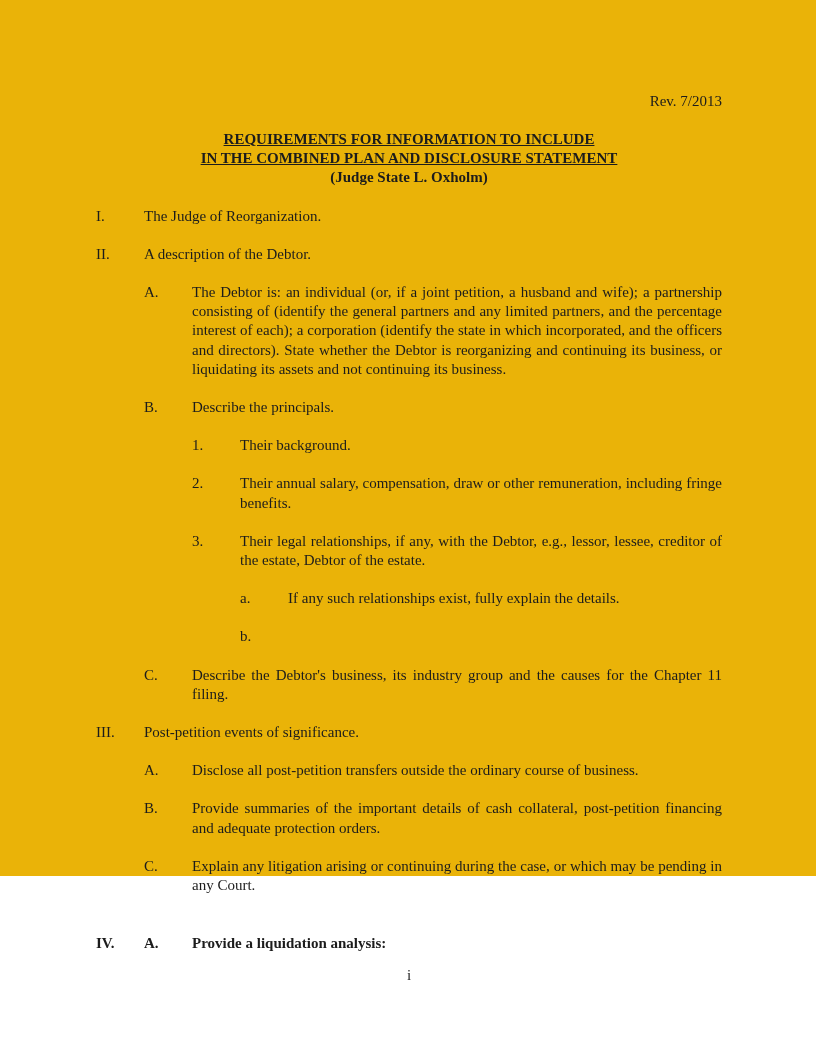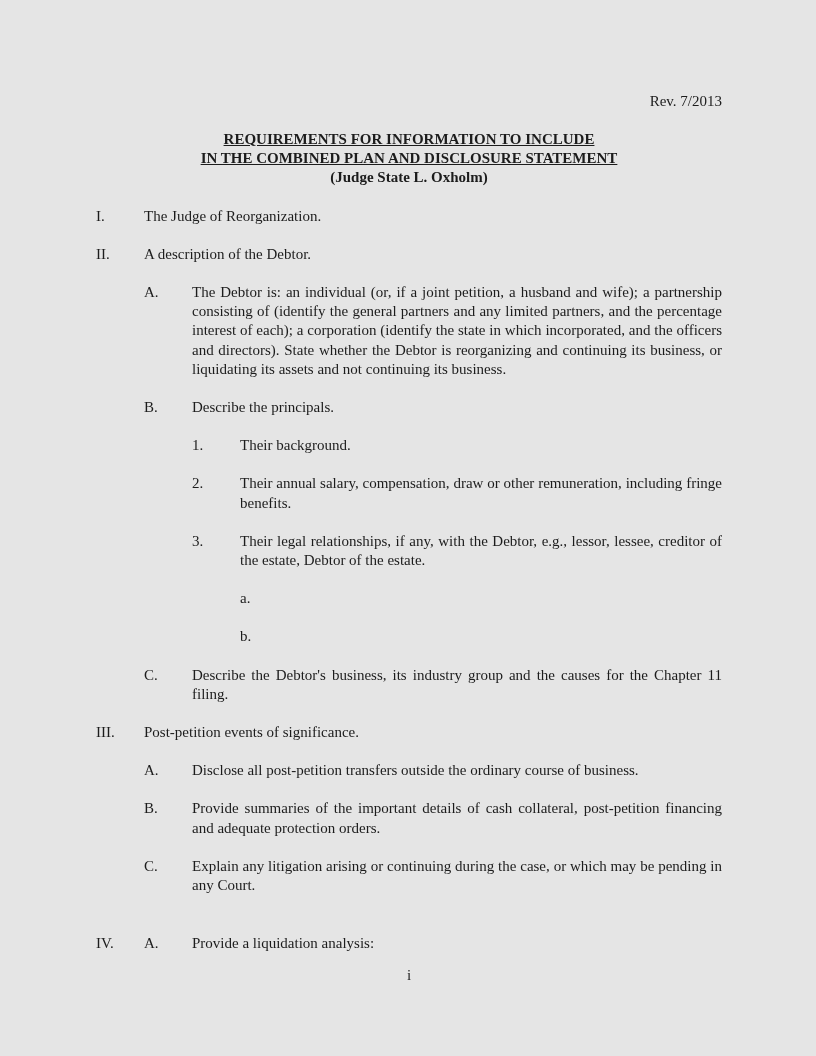--- a/index.html
+++ b/index.html
@@ -11,23 +11,23 @@
     width: 816px;
     height: 1056px;
     font-family: "Liberation Serif", "DejaVu Serif", serif;
     font-size: 15px;
     color: #1c1c1c;
     overflow: hidden;
   }
   .sheet {
     box-sizing: border-box;
     width: 816px;
-    height: 1056px;
+    height: 876px;
     padding: 92px 94px 0 96px;
-    background: #e5e5e5;
+    background: #eab308;
   }
   .rev-line {
     text-align: right;
     line-height: 19px;
   }
   .title-block {
     margin-top: 19px;
     text-align: center;
     font-weight: bold;
   }
@@ -41,20 +41,21 @@
   .outline {
     margin-top: 5px;
   }
   .item {
     display: flex;
     margin-top: 19px;
     line-height: 19.2px;
   }
   .item.extra-space {
     margin-top: 39px;
+    font-weight: bold;
   }
   .item .lbl {
     flex: 0 0 48px;
   }
   .item .ind1 { margin-left: 48px; }
   .item .ind2 { margin-left: 96px; }
   .item .ind3 { margin-left: 144px; }
   .item .txt {
     flex: 1;
     text-align: justify;
@@ -101,20 +102,21 @@
       <div class="item">
         <span class="lbl ind2">2.</span>
         <div class="txt">Their annual salary, compensation, draw or other remuneration, including fringe benefits.</div>
       </div>
       <div class="item">
         <span class="lbl ind2">3.</span>
         <div class="txt">Their legal relationships, if any, with the Debtor, e.g., lessor, lessee, creditor of the estate, Debtor of the estate.</div>
       </div>
       <div class="item">
         <span class="lbl ind3">a.</span>
+        <div class="txt">If any such relationships exist, fully explain the details.</div>
       </div>
       <div class="item">
         <span class="lbl ind3">b.</span>
       </div>
       <div class="item">
         <span class="lbl ind1">C.</span>
         <div class="txt">Describe the Debtor's business, its industry group and the causes for the Chapter 11 filing.</div>
       </div>
       <div class="item">
         <span class="lbl">III.</span>

